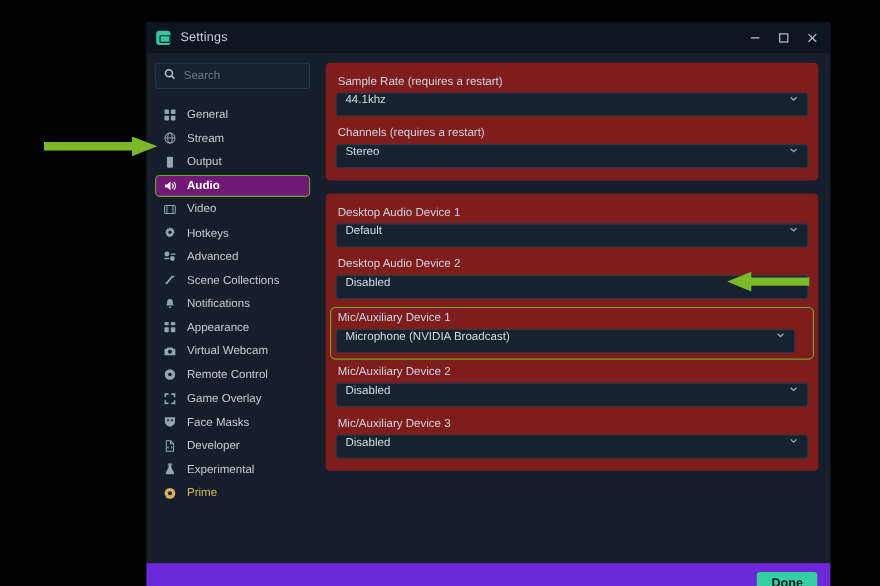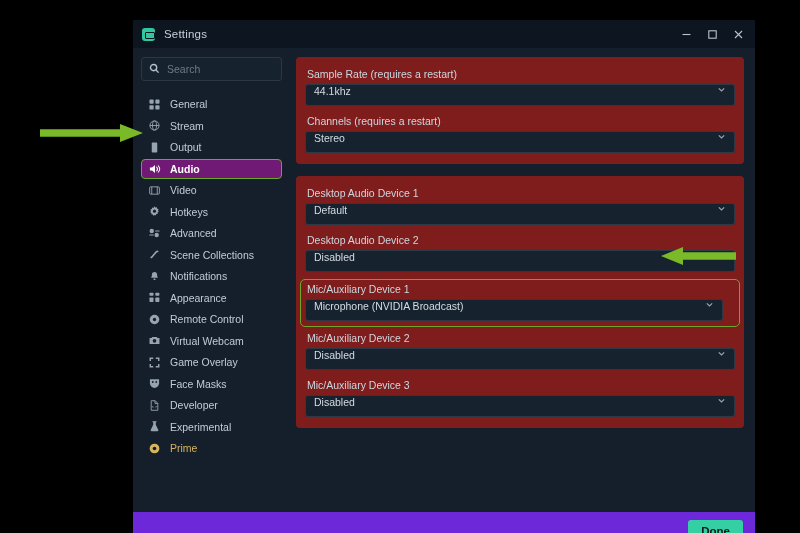--- a/index.html
+++ b/index.html
@@ -274,35 +274,35 @@
                   <rect x="0.5" y="6" width="4.4" height="5" rx="0.8"></rect>
                   <rect x="6.9" y="6" width="4.4" height="5" rx="0.8"></rect>
                 </svg>
             </span>
             <span class="txt">Appearance</span>
           </div>
 
           <div class="nav-item">
             <span class="ico">
               <svg width="11" height="11" viewBox="0 0 12 12" fill="currentColor">
+                  <path d="M0.6 3.4h2.1l.9-1.2h4.8l.9 1.2h2.1v6.4H0.6z"></path>
+                  <circle cx="6" cy="6.4" r="2" fill="#151f2b"></circle>
+                </svg>
+            </span>
+            <span class="txt">Virtual Webcam</span>
+          </div>
+
+          <div class="nav-item">
+            <span class="ico">
+              <svg width="11" height="11" viewBox="0 0 12 12" fill="currentColor">
                   <circle cx="6" cy="6" r="5.2"></circle>
                   <circle cx="6" cy="6" r="1.8" fill="#151f2b"></circle>
                 </svg>
             </span>
             <span class="txt">Remote Control</span>
-          </div>
-
-          <div class="nav-item">
-            <span class="ico">
-              <svg width="11" height="11" viewBox="0 0 12 12" fill="currentColor">
-                  <path d="M0.6 3.4h2.1l.9-1.2h4.8l.9 1.2h2.1v6.4H0.6z"></path>
-                  <circle cx="6" cy="6.4" r="2" fill="#151f2b"></circle>
-                </svg>
-            </span>
-            <span class="txt">Virtual Webcam</span>
           </div>
 
           <div class="nav-item">
             <span class="ico">
               <svg width="11" height="11" viewBox="0 0 12 12" fill="currentColor">
                   <path d="M0.6 0.6h4v1.6H2.2v2.2H.6z"></path>
                   <path d="M11.4 0.6h-4v1.6h2.4v2.2h1.6z"></path>
                   <path d="M0.6 11.4h4V9.8H2.2V7.6H.6z"></path>
                   <path d="M11.4 11.4h-4V9.8h2.4V7.6h1.6z"></path>
                 </svg>

